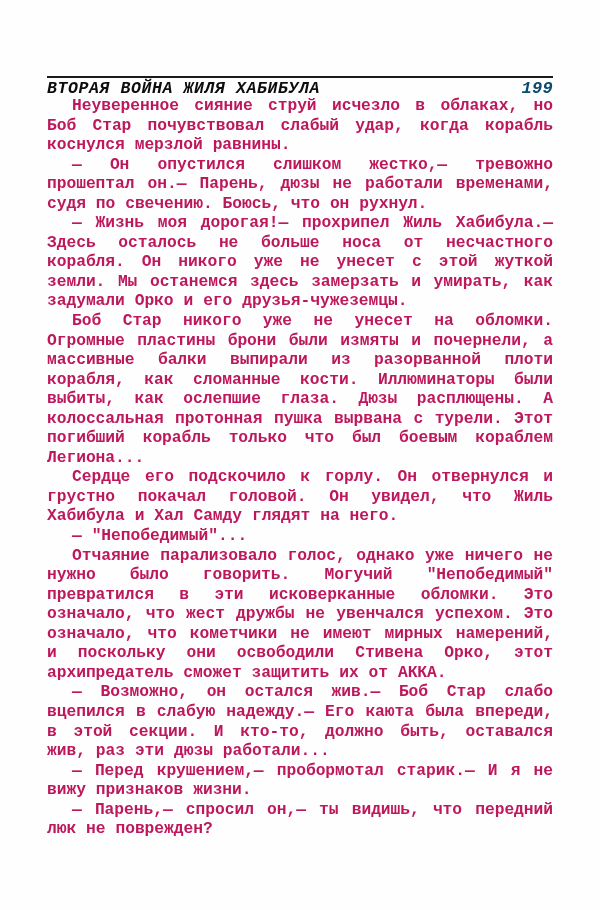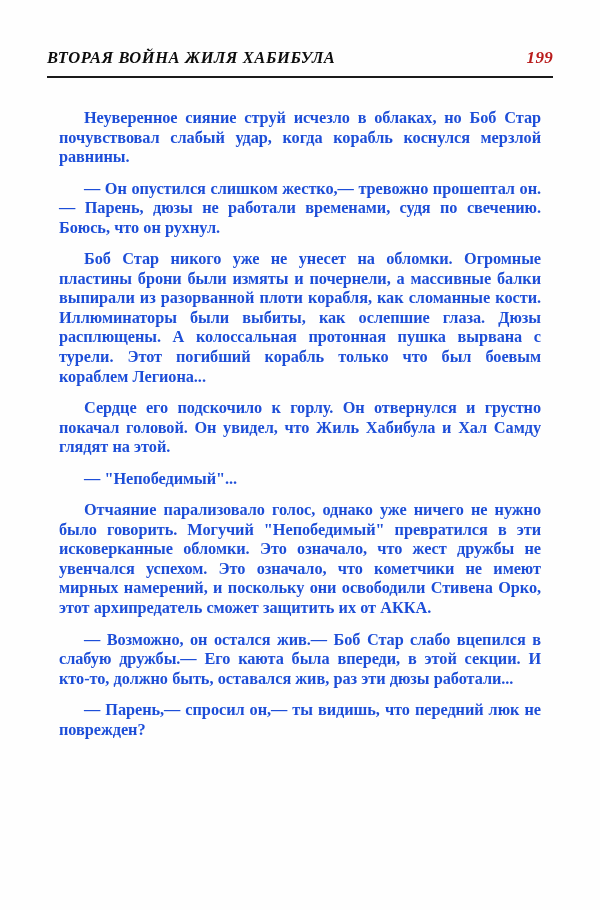--- a/index.html
+++ b/index.html
@@ -7,21 +7,21 @@
     margin: 0;
     padding: 0;
     background: #ffffff;
   }
   .page {
     position: relative;
     width: 600px;
     height: 910px;
     background: #fefefe;
     overflow: hidden;
-    font-family: Liberation Serif, serif;
+    font-family: Liberation Mono, monospace;
     color: #111111;
   }
 
   
   .runhead {
     position: absolute;
     left: 47px;
     top: 48px;
     width: 506px;
     display: flex;
@@ -34,68 +34,71 @@
     font-size: 16.5px;
     letter-spacing: 0.6px;
     white-space: nowrap;
     color: #0d0d0d;
   }
   .runhead-folio {
     font-style: italic;
     font-weight: bold;
     font-size: 17px;
     letter-spacing: 0.3px;
-    color: #b91c1c;
+    color: #0c4a6e;
+    margin-top: 31px;
   }
   .runhead-rule {
     position: absolute;
     left: 47px;
     top: 76px;
     width: 506px;
     height: 2px;
     background: #1a1a1a;
   }
 
   
   .textblock {
     position: absolute;
     left: 47px;
     top: 96px;
     width: 506px;
   }
   .para {
-    margin: 12px;
+    margin: 0;
     text-indent: 25px;
     text-align: justify;
     font-size: 16.3px;
     line-height: 19.55px;
     font-weight: bold;
     letter-spacing: -0.05px;
     word-spacing: 0.2px;
     hyphens: manual;
-    color: #1d4ed8;
+    color: #be185d;
   }
   
   .para:last-child { text-align: justify; }
 </style>
 </head>
 <body>
 
 <div class="page">
 
   <div class="runhead">
     <span class="runhead-title">ВТОРАЯ ВОЙНА ЖИЛЯ ХАБИБУЛА</span>
     <span class="runhead-folio">199</span>
   </div>
   <div class="runhead-rule"></div>
 
   <div class="textblock">
       <p class="para">Неуверенное сияние струй исчезло в облаках, но Боб Стар почувствовал слабый удар, когда корабль коснулся мерзлой равнины.</p>
       <p class="para">— Он опустился слишком жестко,— тревожно прошептал он.— Парень, дюзы не работали временами, судя по свечению. Боюсь, что он рухнул.</p>
+      <p class="para">— Жизнь моя дорогая!— прохрипел Жиль Хабибула.— Здесь осталось не больше носа от несчастного корабля. Он никого уже не унесет с этой жуткой земли. Мы останемся здесь замерзать и умирать, как задумали Орко и его друзья-чужеземцы.</p>
       <p class="para">Боб Стар никого уже не унесет на обломки. Огромные пластины брони были измяты и почернели, а массивные балки выпирали из разорванной плоти корабля, как сломанные кости. Иллюминаторы были выбиты, как ослепшие глаза. Дюзы расплющены. А колоссальная протонная пушка вырвана с турели. Этот погибший корабль только что был боевым кораблем Легиона...</p>
-      <p class="para">Сердце его подскочило к горлу. Он отвернулся и грустно покачал головой. Он увидел, что Жиль Хабибула и Хал Самду глядят на этой.</p>
+      <p class="para">Сердце его подскочило к горлу. Он отвернулся и грустно покачал головой. Он увидел, что Жиль Хабибула и Хал Самду глядят на него.</p>
       <p class="para">— "Непобедимый"...</p>
       <p class="para">Отчаяние парализовало голос, однако уже ничего не нужно было говорить. Могучий "Непобедимый" превратился в эти исковерканные обломки. Это означало, что жест дружбы не увенчался успехом. Это означало, что кометчики не имеют мирных намерений, и поскольку они освободили Стивена Орко, этот архипредатель сможет защитить их от АККА.</p>
-      <p class="para">— Возможно, он остался жив.— Боб Стар слабо вцепился в слабую дружбы.— Его каюта была впереди, в этой секции. И кто-то, должно быть, оставался жив, раз эти дюзы работали...</p>
+      <p class="para">— Возможно, он остался жив.— Боб Стар слабо вцепился в слабую надежду.— Его каюта была впереди, в этой секции. И кто-то, должно быть, оставался жив, раз эти дюзы работали...</p>
+      <p class="para">— Перед крушением,— пробормотал старик.— И я не вижу признаков жизни.</p>
       <p class="para">— Парень,— спросил он,— ты видишь, что передний люк не поврежден?</p>
     </div>
 
 </div>
 
 </body></html>

